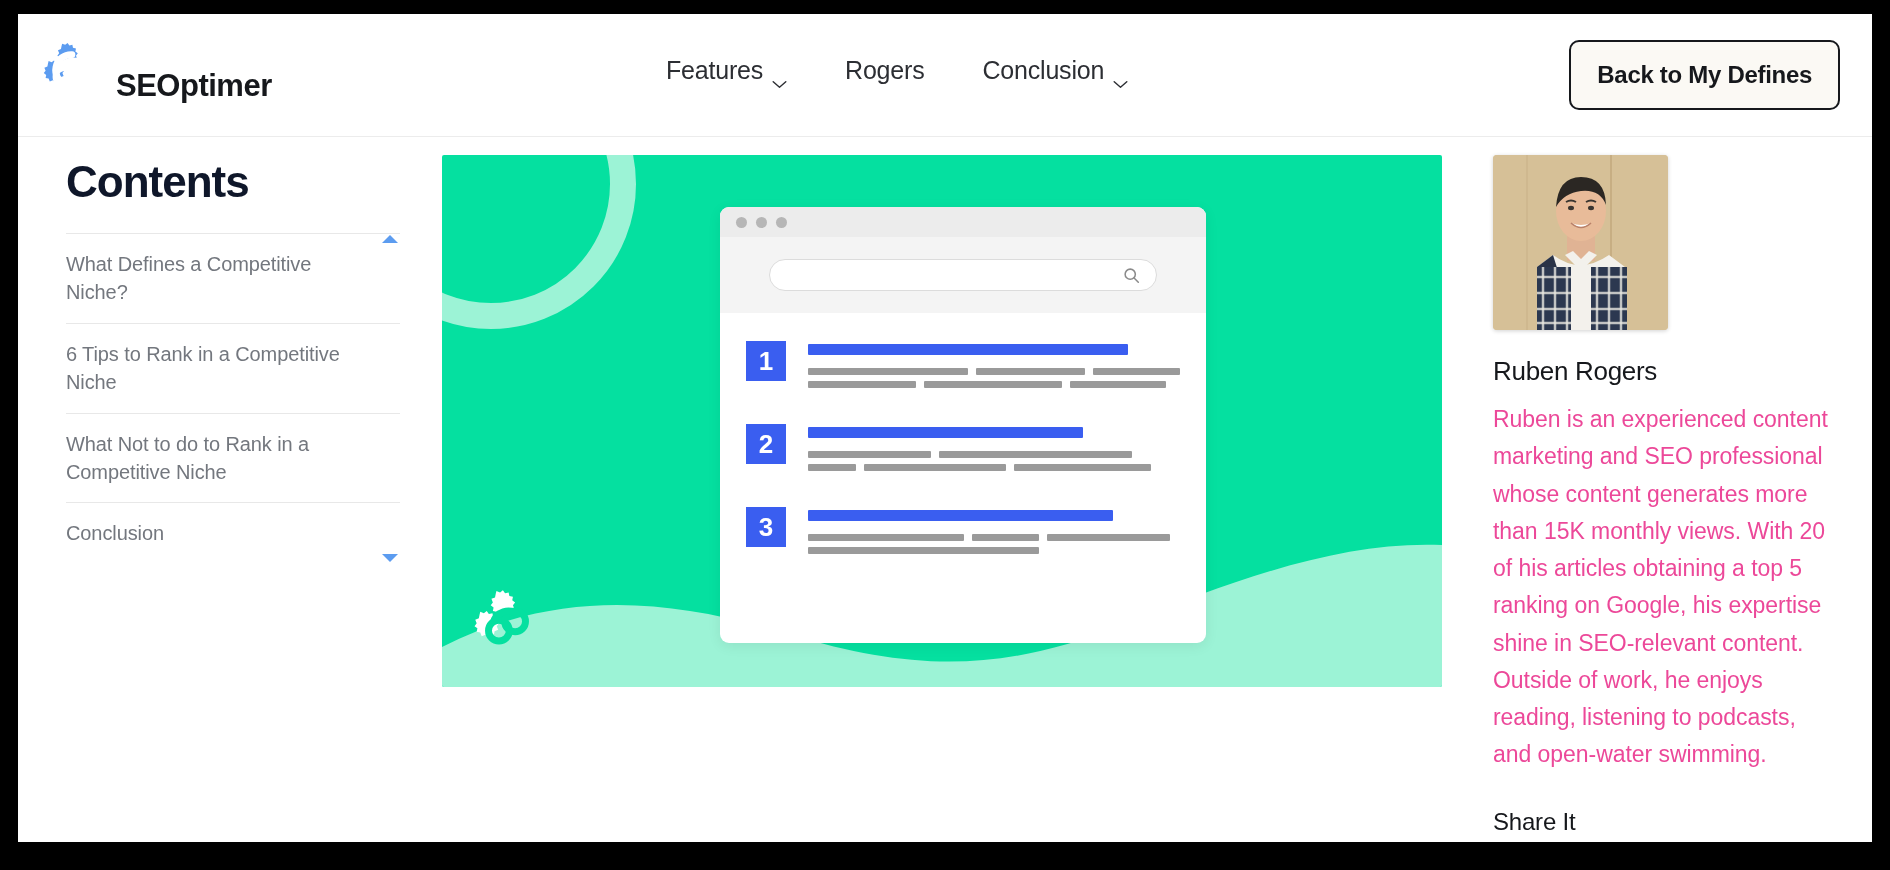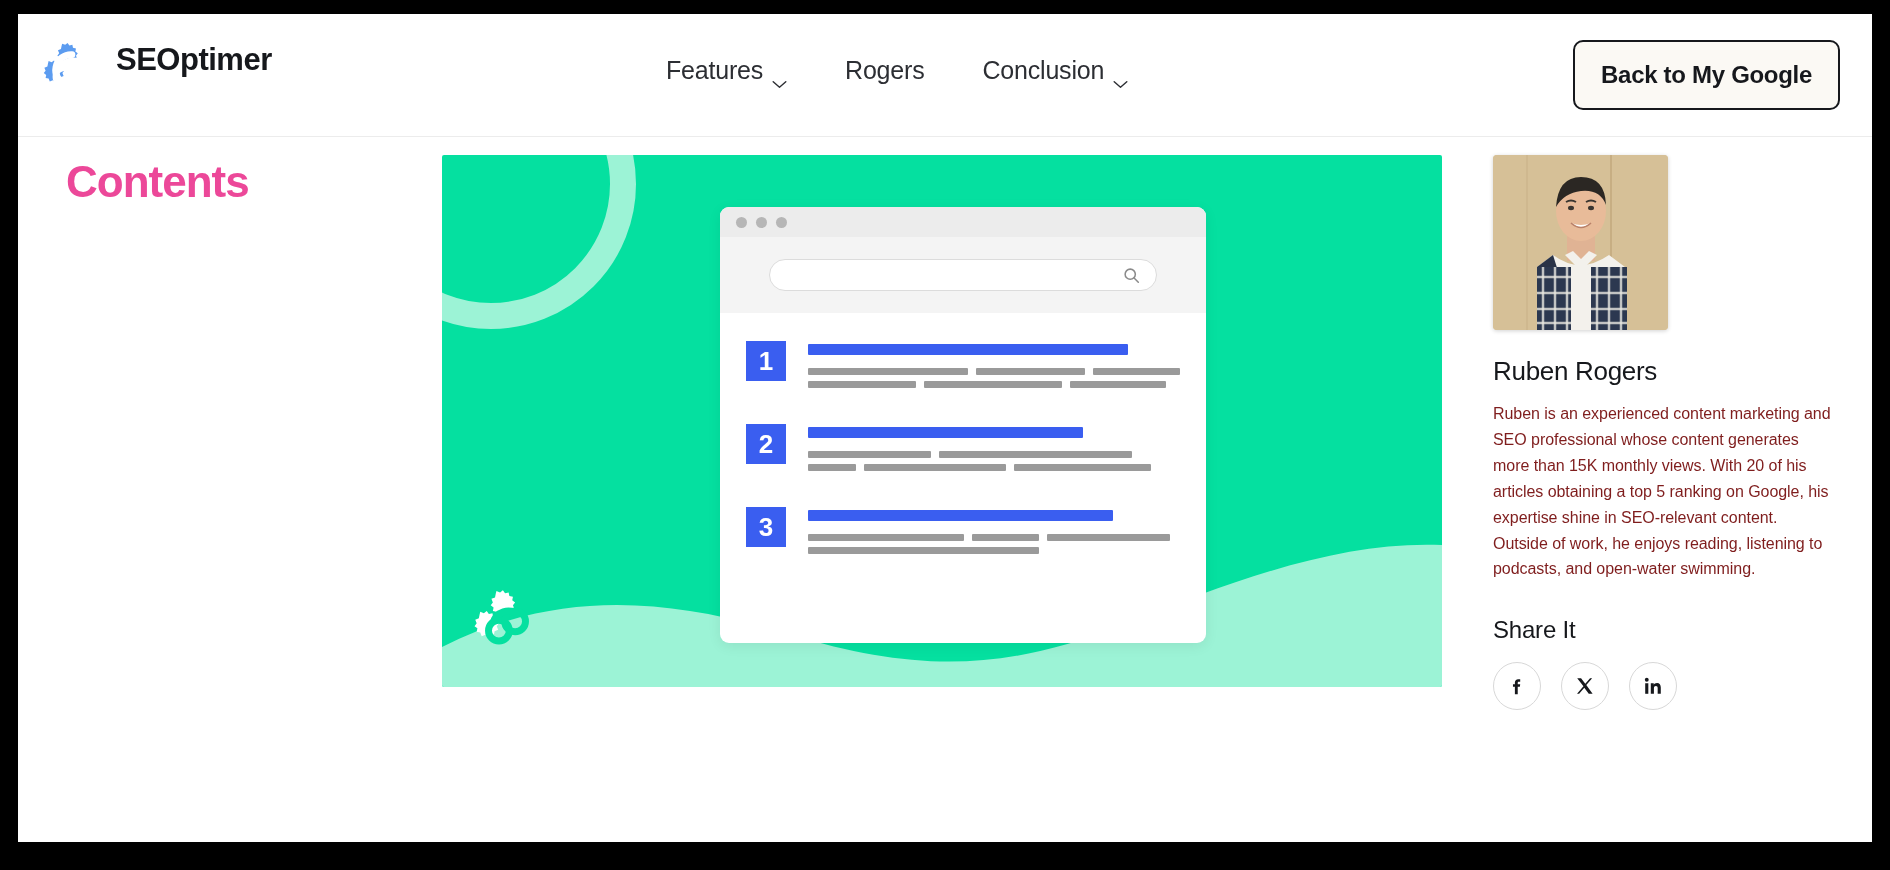--- a/index.html
+++ b/index.html
@@ -22,21 +22,21 @@
     position: relative;
     height: 123px;
     background: #ffffff;
     border-bottom: 1px solid #ececec;
     display: flex;
     align-items: center;
   }
   .brand {
     position: absolute;
     left: 22px; top: 28px;
-    display: flex; align-items: flex-start; gap: 14px;
+    display: flex; align-items: flex-end; gap: 14px;
   }
   .brand-logo { width: 62px; height: 62px; display: block; }
   .brand-name {
     font-size: 31px; font-weight: bold; color: #16181c;
     letter-spacing: -0.5px;
   }
   .main-nav {
     position: absolute;
     left: 648px; top: 42px;
     display: flex; align-items: flex-start; gap: 58px;
@@ -68,21 +68,21 @@
     background: #fff;
   }
 
   
   .toc {
     position: absolute;
     left: 48px; top: 20px;
     width: 340px;
   }
   .toc-title {
-    font-size: 44px; font-weight: bold; color: #ec4899;
+    font-size: 44px; font-weight: bold; color: #0f172a;
     letter-spacing: -1px; margin-bottom: 26px;
   }
   .toc-list { position: relative; width: 334px; }
   .toc-item {
     border-top: 1px solid #e8e8e8;
     padding: 16px 26px 16px 0;
     font-size: 20px; line-height: 1.42;
     color: #73777e; cursor: pointer;
     letter-spacing: -0.1px;
   }
@@ -188,22 +188,22 @@
     display: block;
     box-shadow: 0 1px 4px rgba(0,0,0,0.18);
   }
   .author-name {
     margin-top: 26px;
     font-size: 26px; color: #16181c;
     letter-spacing: -0.3px;
   }
   .author-bio {
     margin-top: 14px;
-    font-size: 16px; line-height: 1.62;
-    color: #7f1d1d;
+    font-size: 23px; line-height: 1.62;
+    color: #ec4899;
     letter-spacing: -0.05px;
   }
   .share-title {
     margin-top: 34px;
     font-size: 24px; color: #16181c;
     letter-spacing: -0.2px;
   }
   .share-row { margin-top: 18px; display: flex; gap: 20px; }
   .share-btn {
     width: 48px; height: 48px;
@@ -253,27 +253,35 @@
       <div class="nav-item">
         <span>Conclusion</span>
         <span class="chev">
           <svg viewBox="0 0 16 10" width="15" height="9">
               <path d="M1 2 L8 8 L15 2" fill="none" stroke="#2c2e33" stroke-width="1.6" stroke-linecap="round" stroke-linejoin="round"></path>
             </svg>
         </span>
       </div>
     </nav>
 
-    <button class="account-btn">Back to My Google</button>
+    <button class="account-btn">Back to My Defines</button>
   </header>
 
   <div class="page-body">
 
     <aside class="toc">
       <div class="toc-title">Contents</div>
+      <div class="toc-list">
+        <div class="toc-arrow up"></div>
+        <div class="toc-item">What Defines a Competitive Niche?</div>
+        <div class="toc-item">6 Tips to Rank in a Competitive Niche</div>
+        <div class="toc-item">What Not to do to Rank in a Competitive Niche</div>
+        <div class="toc-item">Conclusion</div>
+        <div class="toc-arrow down"></div>
+      </div>
     </aside>
 
     <main class="article">
 
       <div class="hero">
         <div class="hero-ring"></div>
 
         <svg class="hero-wave" viewBox="0 0 1000 180" preserveAspectRatio="none">
           <path d="M0,140 C120,80 230,92 350,128 C470,164 560,166 680,118 C800,70 900,34 1000,38 L1000,180 L0,180 Z" fill="#9cf3d6"></path>
         </svg>

